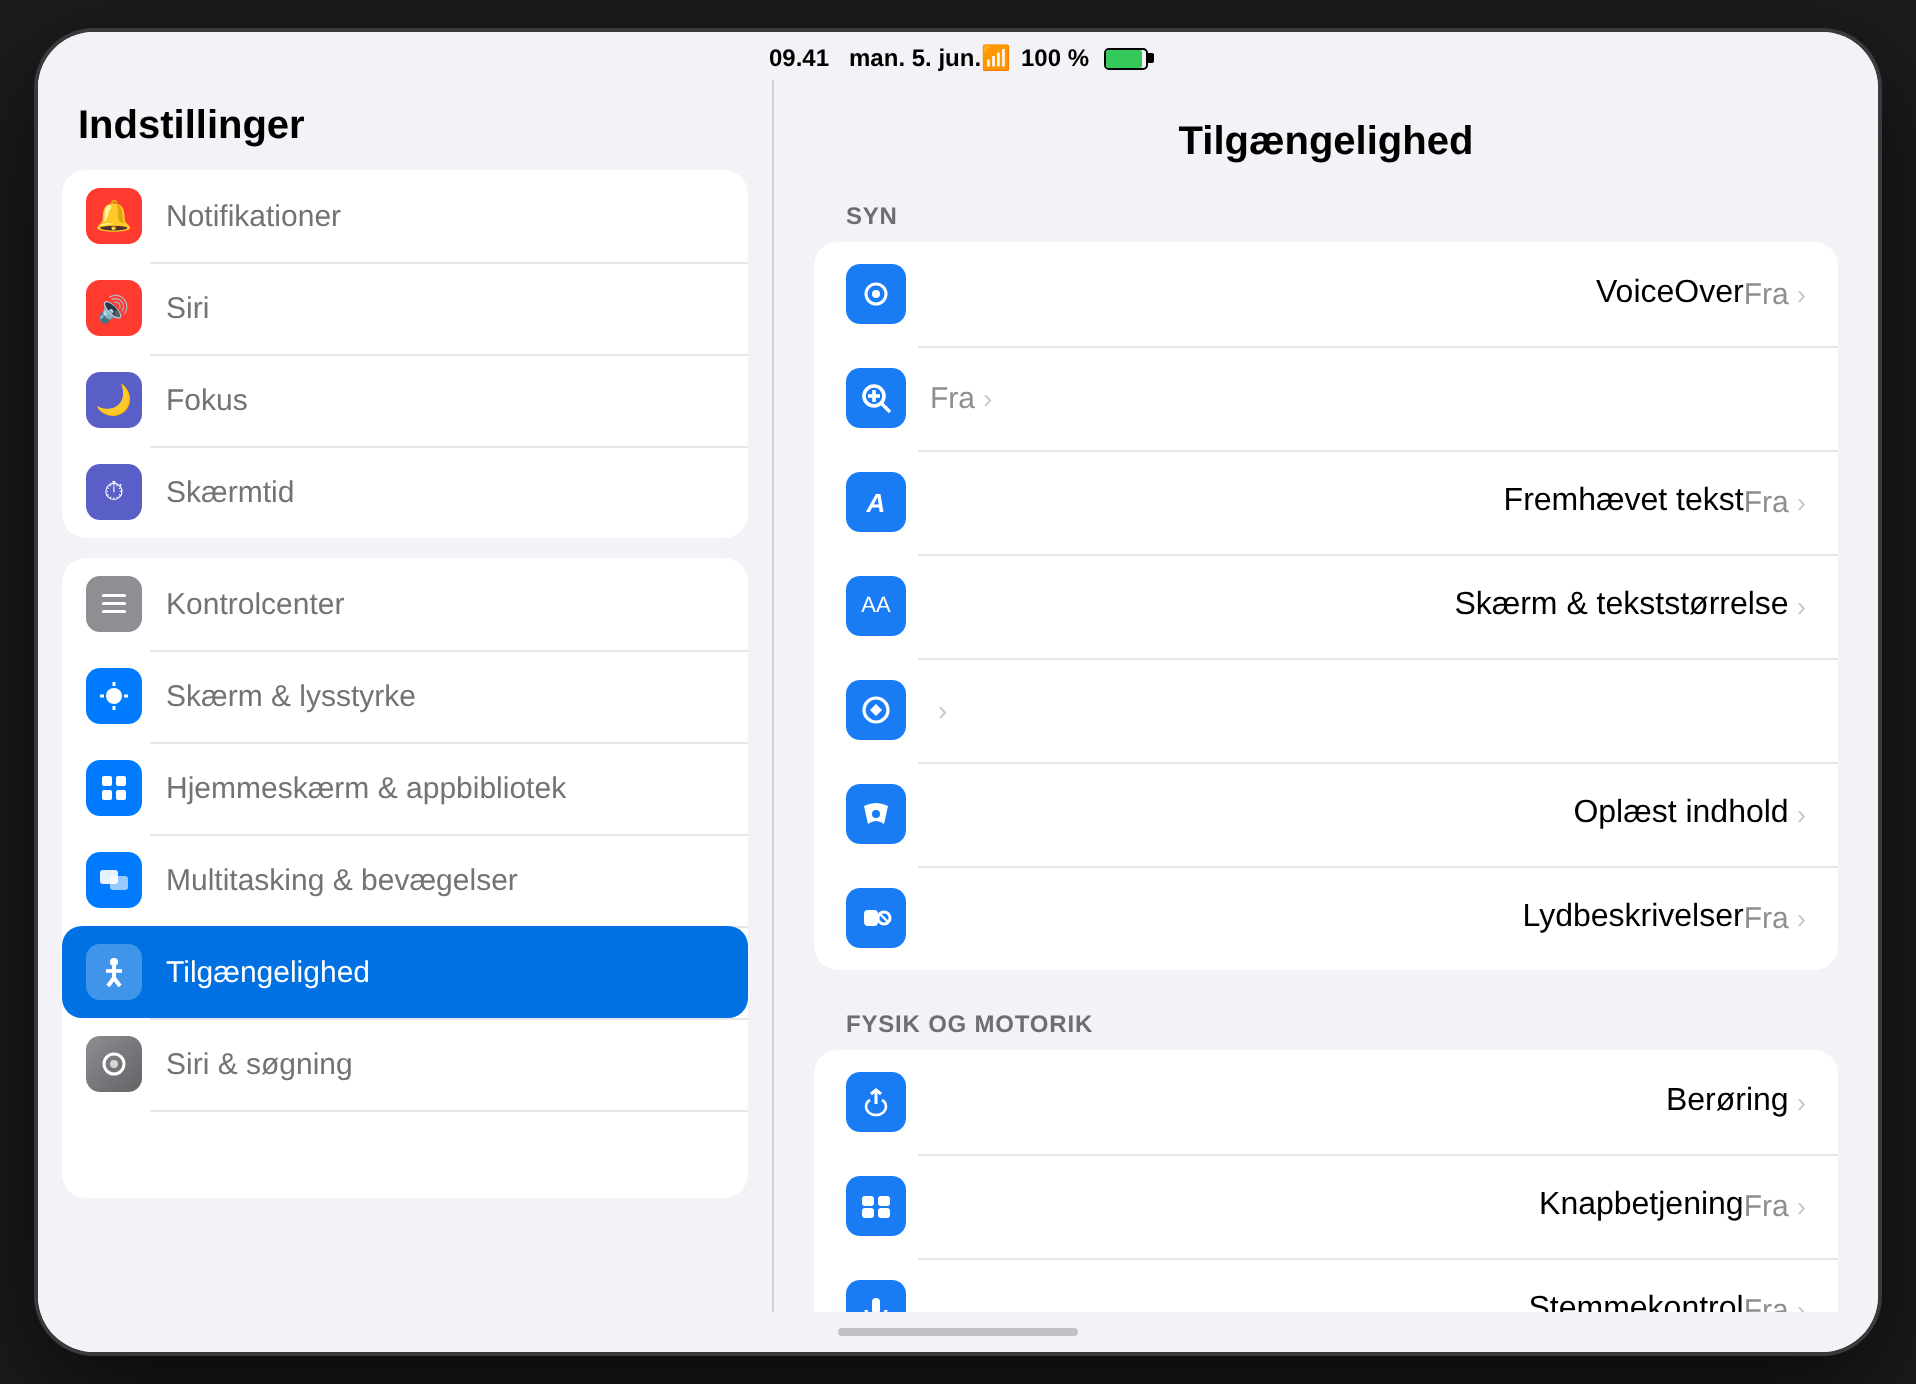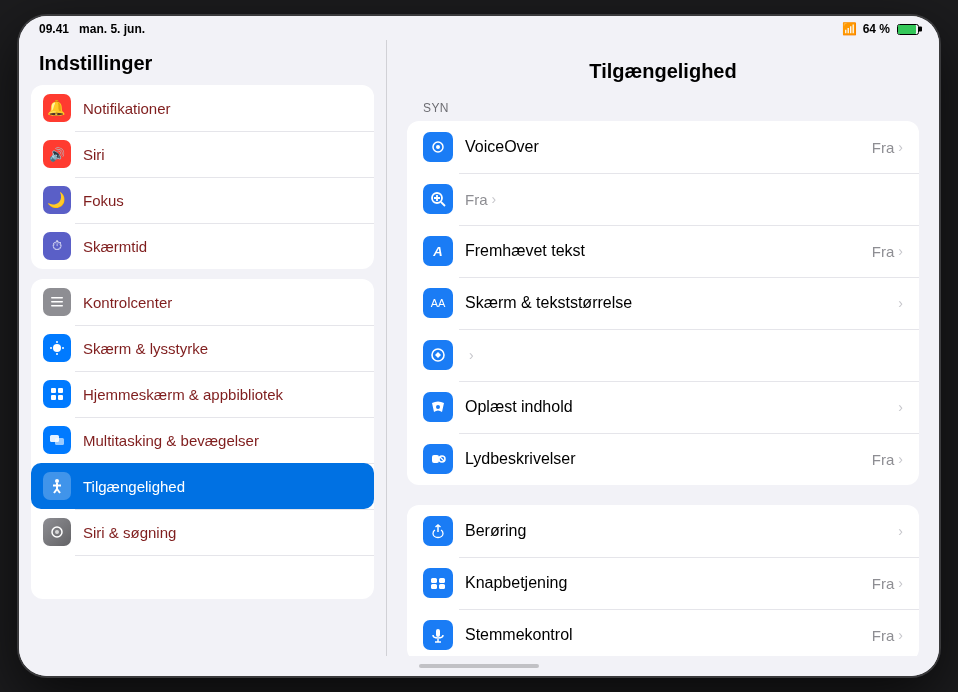--- a/index.html
+++ b/index.html
@@ -19,21 +19,21 @@
       background: #f2f2f7;
       border-radius: 28px;
       overflow: hidden;
       display: flex;
       flex-direction: column;
       box-shadow: 0 0 0 2px #3a3a3c, 0 20px 60px rgba(0,0,0,0.7);
     }
     .status-bar {
       display: flex;
       align-items: center;
-      justify-content: space-between;
+      justify-content: center;
       padding: 6px 20px 4px 20px;
       background: #f2f2f7;
       font-size: 12px;
       font-weight: 600;
       color: #000;
       flex-shrink: 0;
     }
     .status-left { font-size: 12px; font-weight: 600; }
     .status-right { display: flex; align-items: center; gap: 5px; font-size: 12px; font-weight: 600; }
     .main-content {
@@ -100,50 +100,51 @@
       margin-right: 12px;
       display: flex;
       align-items: center;
       justify-content: center;
       flex-shrink: 0;
       font-size: 15px;
       color: #fff;
     }
     .item-label {
       font-size: 15px;
-      color: #7f1d1d;
+      color: #737373;
     }
     
     .detail {
       flex: 1;
       background: #f2f2f7;
       overflow-y: auto;
       padding: 20px 20px 20px 20px;
     }
     .detail-title {
       font-size: 20px;
       font-weight: 700;
       text-align: center;
       color: #000;
       margin-bottom: 18px;
     }
     .section-header {
       font-size: 12px;
-      font-weight: 400;
+      font-weight: 700;
       color: #6d6d72;
       text-transform: uppercase;
       letter-spacing: 0.4px;
       margin-bottom: 6px;
       margin-left: 16px;
     }
     .detail-group {
       background: #fff;
       border-radius: 12px;
       margin-bottom: 20px;
       overflow: hidden;
+      text-align: right;
     }
     .detail-row {
       display: flex;
       align-items: center;
       padding: 11px 16px;
       cursor: pointer;
       position: relative;
       min-height: 44px;
     }
     .detail-row:not(:last-child)::after {
@@ -213,21 +214,21 @@
 <div class="ipad-frame">
 
   <div class="status-bar">
     <div class="status-left">
       <span>09.41</span>
       &nbsp;
       <span>man. 5. jun.</span>
     </div>
     <div class="status-right">
       <span>📶</span>
-      <span>64 %</span>
+      <span>100 %</span>
       <span style="display:inline-block;width:22px;height:11px;border:1.5px solid #000;border-radius:2.5px;position:relative;margin-left:2px;">
         <span style="display:block;width:90%;height:100%;background:#34c759;border-radius:1px;"></span>
         <span style="position:absolute;right:-4px;top:50%;transform:translateY(-50%);width:3px;height:5px;background:#000;border-radius:0 1px 1px 0;"></span>
       </span>
     </div>
   </div>
 
   <div class="main-content">
 
     <div class="sidebar">
@@ -401,20 +402,21 @@
               <circle cx="13" cy="9" r="3" fill="none" stroke="white" stroke-width="1.5"></circle>
               <line x1="11" y1="7" x2="15" y2="11" stroke="white" stroke-width="1.2"></line>
             </svg>
           </div>
           <span class="detail-row-label">Lydbeskrivelser</span>
           <span class="detail-row-value">Fra</span>
           <span class="chevron">›</span>
         </div>
       </div>
 
+      <div class="section-header">FYSIK OG MOTORIK</div>
       <div class="detail-group">
 
         <div class="detail-row">
           <div class="detail-row-icon bg-accessibility">
             <svg width="18" height="18" viewBox="0 0 18 18" fill="white">
               <path d="M9 3 L9 10 M6.5 5 L9 3 L11.5 5" stroke="white" stroke-width="1.5" fill="none"></path>
               <path d="M6 8 C6 8 4 9 4 11.5 C4 13.5 6 15.5 9 15.5 C12 15.5 14 13.5 14 11.5 C14 9 12 8 12 8" stroke="white" stroke-width="1.3" fill="none"></path>
             </svg>
           </div>
           <span class="detail-row-label">Berøring</span>

